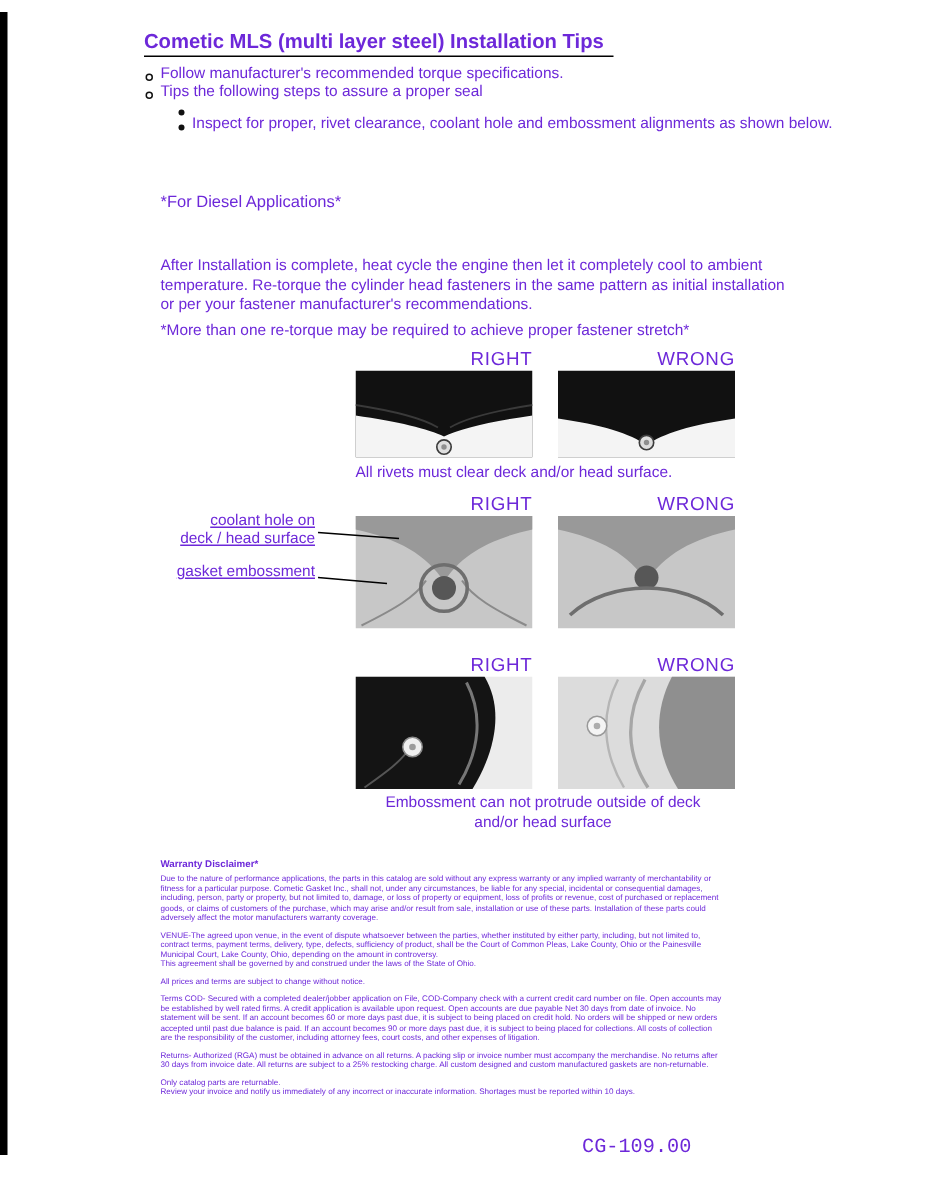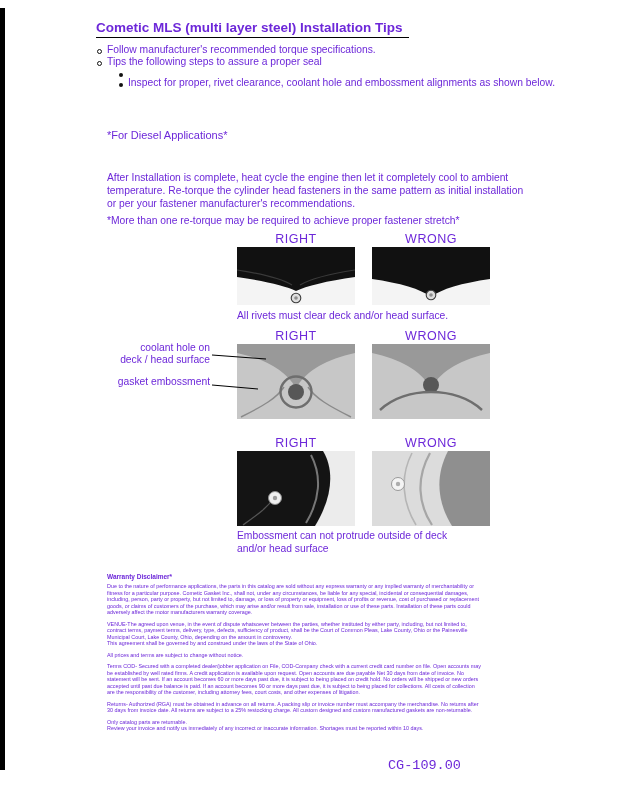--- a/index.html
+++ b/index.html
@@ -13,25 +13,25 @@
     position:absolute; left:96px; top:20px; font-size:13.5px; font-weight:bold;
     border-bottom:1.6px solid #000; padding:0 6px 2px 0; white-space:nowrap;
   }
   .tips { position:absolute; left:97px; top:44px; width:480px; font-size:10.3px; line-height:12.3px; }
   .tip { display:flex; align-items:center; }
   .tip.sub { margin-left:22px; }
   .o-marker { flex:0 0 auto; width:5px; height:5px; border:1px solid #111; border-radius:50%; margin:3px 5px 0 0; }
   .dot-marker { flex:0 0 auto; width:4px; height:4px; background:#111; border-radius:50%; margin:4px 5px 0 0; }
   .diesel-h { position:absolute; left:107px; top:117px; font-size:11px; font-weight:normal;margin-top:12px; }
   .body-p { position:absolute; left:107px; width:470px; font-size:10.3px; line-height:13px; white-space:pre-line; }
-  .dg-header { position:absolute; width:118px; text-align:center; font-size:12.5px; letter-spacing:.5px; }
+  .dg-header { position:absolute; width:118px; text-align:right; font-size:12.5px; letter-spacing:.5px; }
   .dg-img { position:absolute; width:118px; display:block; }
   .dg-img svg { display:block; width:118px; height:100%; }
-  .dg-caption { position:absolute; left:237px; font-size:10.3px; line-height:12.5px; white-space:pre-line; }
-  .dg-label { position:absolute; left:100px; width:110px; text-align:right; font-size:10.3px; line-height:12px; white-space:pre-line; }
+  .dg-caption { position:absolute; left:237px; font-size:10.3px; line-height:12.5px; white-space:pre-line;text-align:center; }
+  .dg-label { position:absolute; left:100px; width:110px; text-align:right; font-size:10.3px; line-height:12px; white-space:pre-line;text-decoration:underline; }
   .connectors { position:absolute; left:210px; top:350px; width:60px; height:45px; }
   .warranty-h { position:absolute; left:107px; top:573px; font-size:6.5px; font-weight:bold; }
   .warranty { position:absolute; left:107px; top:583px; width:472px; font-size:5.4px; line-height:6.5px; }
   .warranty p { white-space:pre-line; margin-bottom:5px; }
   .footer-code { position:absolute; left:388px; top:758px; font-size:13.5px;font-family:Liberation Mono, monospace; }
 </style>
 </head>
 <body>
 
 <div class="page">

